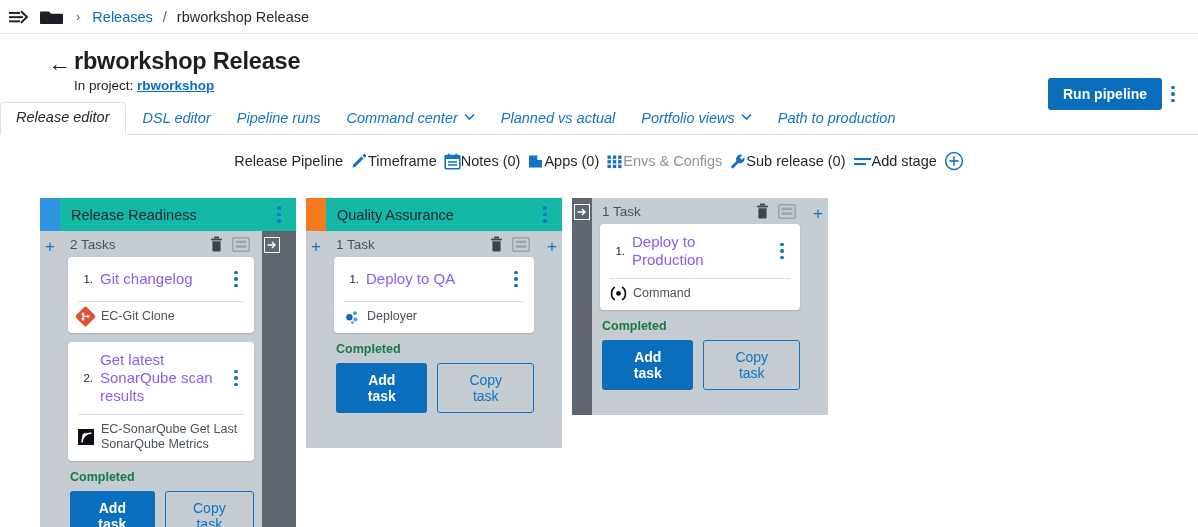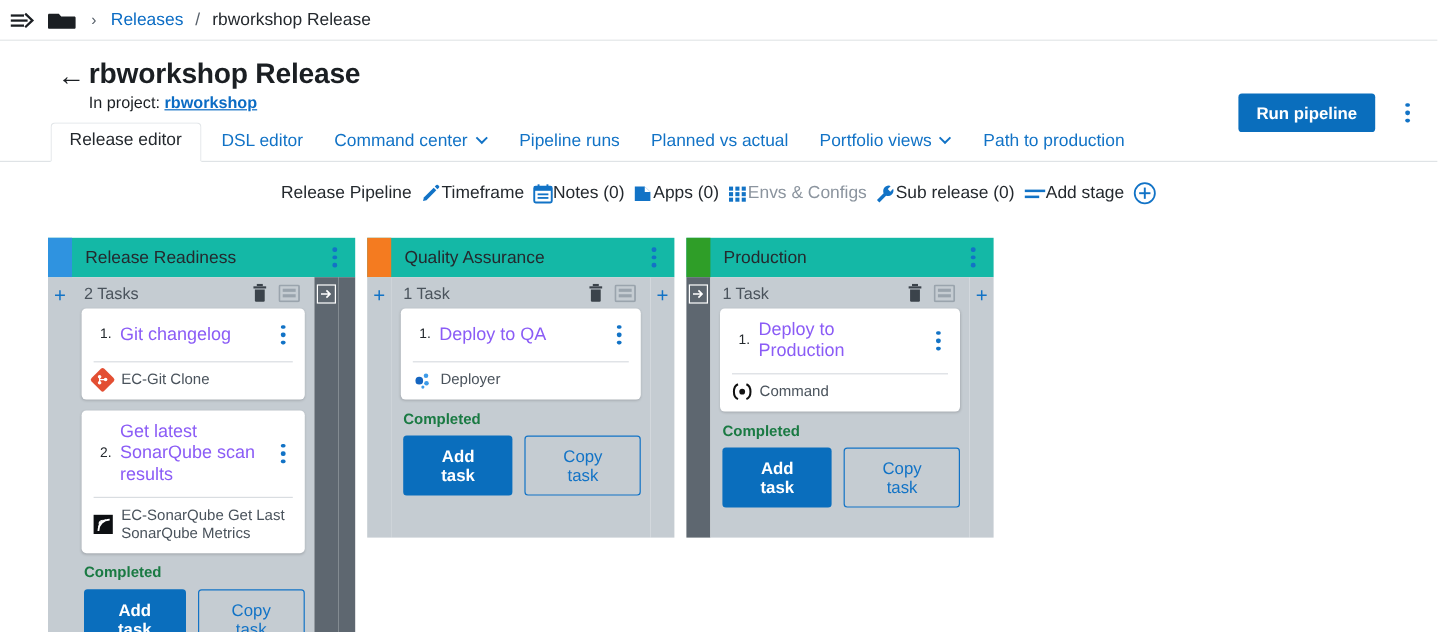--- a/index.html
+++ b/index.html
@@ -45,42 +45,42 @@
     line-height:1.12; margin:0;
     letter-spacing:-0.2px;
   }
   .subtitle{
     font-size:13.5px; color:#1b1f23; margin-top:4px;
   }
   .subtitle .proj-link{ color:#0b6cc4; font-weight:bold; }
 
   .head-actions{
     position:absolute; right:14px; top:44px;
-    display:flex; align-items:center; gap:16px;
+    display:flex; align-items:center; gap:0;
   }
   .btn-primary{
     background:#0a6ebd; color:#fff; border:none;
     font-family:inherit; font-size:14px; font-weight:bold;
     padding:8px 15px; border-radius:3px; cursor:pointer;
     line-height:1.15;
   }
   .kebab{
     width:22px; height:26px; display:flex; flex-direction:column;
     align-items:center; justify-content:center; gap:3px; cursor:pointer;
   }
   .kebab i{ width:3.5px; height:3.5px; border-radius:50%; background:#24292e; display:block; }
   .kebab.blue i{ background:#1273c6; }
 
   
   .tabs{
     position:relative;
     display:flex; align-items:flex-end;
-    padding-left:42px;
     height:33px;
     margin-top:2px;
+    font-style:italic;
   }
   .tabs:after{
     content:""; position:absolute; left:0; right:0; bottom:0;
     height:1px; background:#dfe3e6;
   }
   .tab{
     font-size:14.5px; color:#1273c6; cursor:pointer;
     padding:7px 13px 8px; line-height:1.2;
     white-space:nowrap; display:flex; align-items:center; gap:6px;
     position:relative; z-index:2;
@@ -262,27 +262,27 @@
 </div>
 
 <div class="tabs" id="tabbar">
     <div class="tab active">
       <span>Release editor</span>
     </div>
     <div class="tab">
       <span>DSL editor</span>
     </div>
     <div class="tab">
+      <span>Pipeline runs</span>
+    </div>
+    <div class="tab">
       <span>Command center</span>
       <span class="caret"><svg width="11" height="8" viewBox="0 0 11 8">
           <path d="M1 1.5 5.5 6 10 1.5" fill="none" stroke="#1273c6" stroke-width="1.6"></path>
         </svg></span>
-    </div>
-    <div class="tab">
-      <span>Pipeline runs</span>
     </div>
     <div class="tab">
       <span>Planned vs actual</span>
     </div>
     <div class="tab">
       <span>Portfolio views</span>
       <span class="caret"><svg width="11" height="8" viewBox="0 0 11 8">
           <path d="M1 1.5 5.5 6 10 1.5" fill="none" stroke="#1273c6" stroke-width="1.6"></path>
         </svg></span>
     </div>
@@ -532,31 +532,20 @@
             <button class="btn-add">Add task</button>
             <button class="btn-copy">Copy task</button>
           </div>
         </div>
         <div class="side-rail">
           <span>+</span>
         </div>
       </div>
     </div>
     <div class="stage" style="width: 256px;">
-      <div class="stage-header">
-        <div class="stage-accent" style="background:#2f9e28"></div>
-        <div class="stage-title">
-          <span>Production</span>
-          <span class="kebab blue">
-            <i></i>
-            <i></i>
-            <i></i>
-          </span>
-        </div>
-      </div>
       <div class="stage-body-wrap" style="min-height: 217px;">
         <div class="side-rail dark">
           <span class="gate-icon">
             <svg width="10" height="10" viewBox="0 0 10 10">
               <path d="M0.5 5h7M5 2 8 5 5 8" fill="none" stroke="#fff" stroke-width="1.4"></path>
             </svg>
           </span>
         </div>
         <div class="stage-content">
           <div class="task-count-row">

